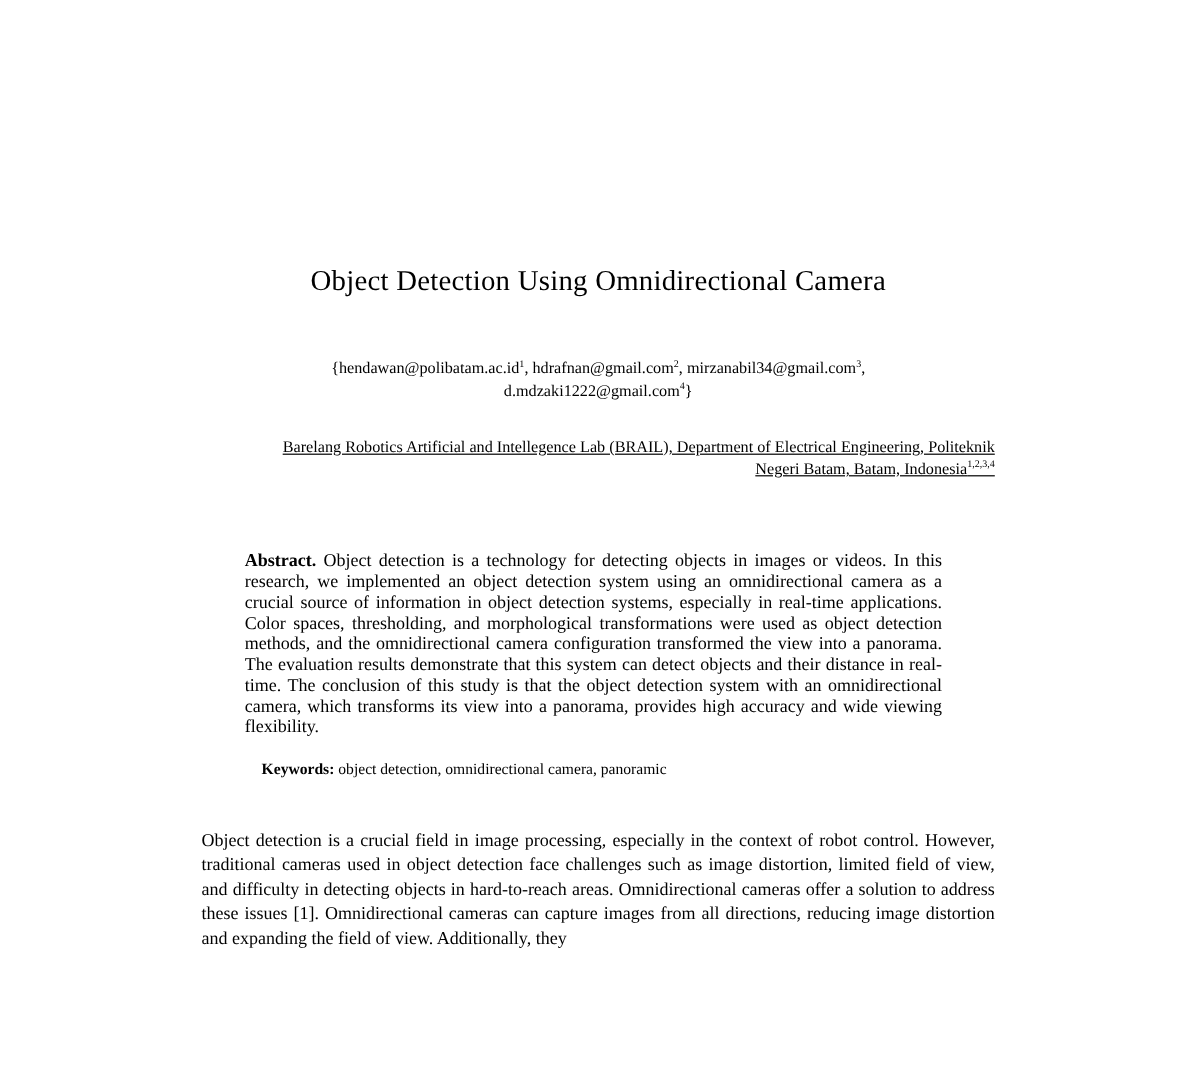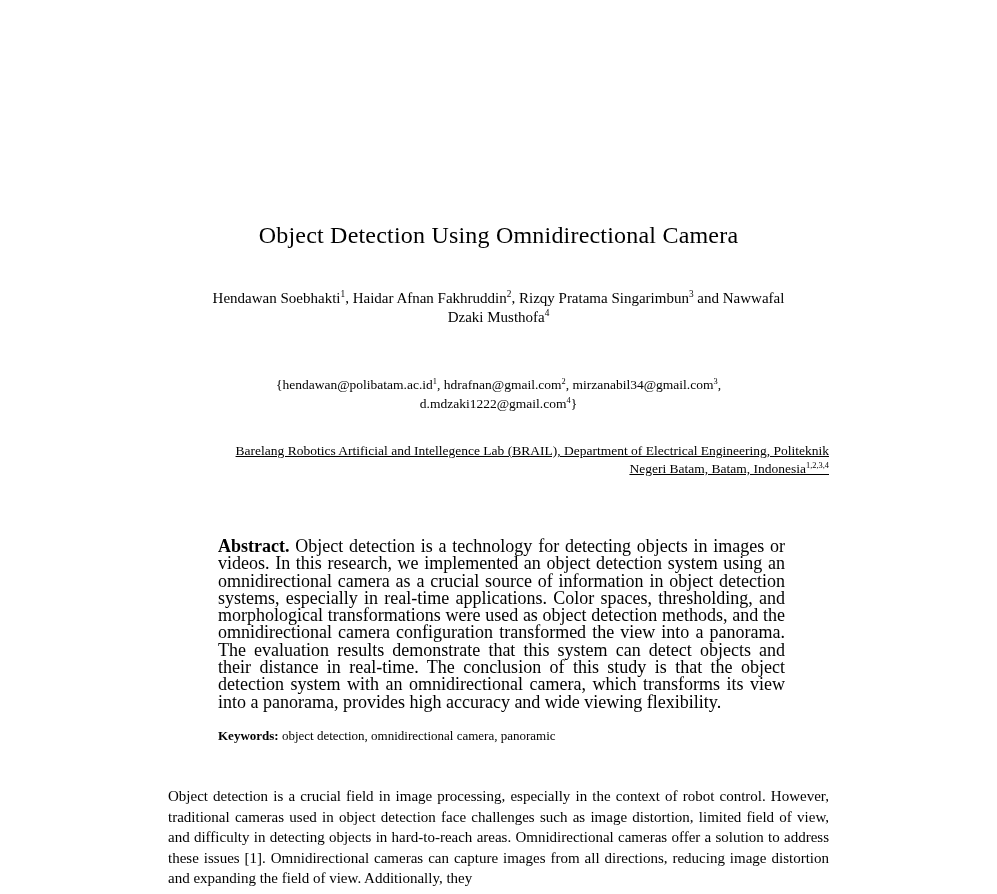--- a/index.html
+++ b/index.html
@@ -39,24 +39,24 @@
   }
   .affiliation {
     margin-top: 29px;
     text-align: right;
     font-size: 13.5px;
     line-height: 18px;
     text-decoration: underline;
   }
   .abstract {
     margin-top: 60px;
-    margin-left: 50px;
+    margin-left: 36px;
     margin-right: 44px;
     text-align: justify;
-    font-size: 18px;
+    font-size: 15px;
     line-height: 17.3px;
   }
   .keywords {
     margin-top: 16px;
     margin-left: 50px;
     margin-right: 44px;
     font-size: 13px;
     line-height: 17px;
   }
   .section-heading {
@@ -78,24 +78,20 @@
   }
   b { font-weight: bold; text-align: right; }
 </style>
 </head>
 <body>
 
 <div class="page">
 
   <div class="title">Object Detection Using Omnidirectional Camera</div>
 
-  <div class="authors">
-    <span>Hendawan Soebhakti</span><sup>1</sup><span>, Haidar Afnan Fakhruddin</span><sup>2</sup><span>, Rizqy Pratama Singarimbun</span><sup>3</sup><span> and Nawwafal</span><br>
-    <span>Dzaki Musthofa</span><sup>4</sup>
-  </div>
 
   <div class="emails">
     <span>{hendawan@polibatam.ac.id</span><sup>1</sup><span>, hdrafnan@gmail.com</span><sup>2</sup><span>, mirzanabil34@gmail.com</span><sup>3</sup><span>,</span><br>
     <span>d.mdzaki1222@gmail.com</span><sup>4</sup><span>}</span>
   </div>
 
   <div class="affiliation">
     <span>Barelang Robotics Artificial and Intellegence Lab (BRAIL), Department of Electrical Engineering, Politeknik</span><br>
     <span>Negeri Batam, Batam, Indonesia</span><sup>1,2,3,4</sup>
   </div>

